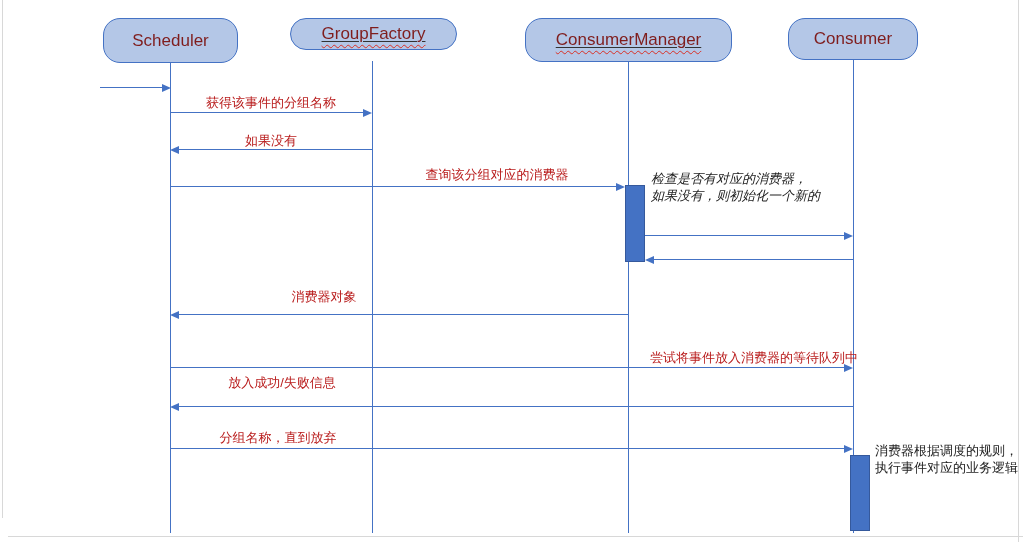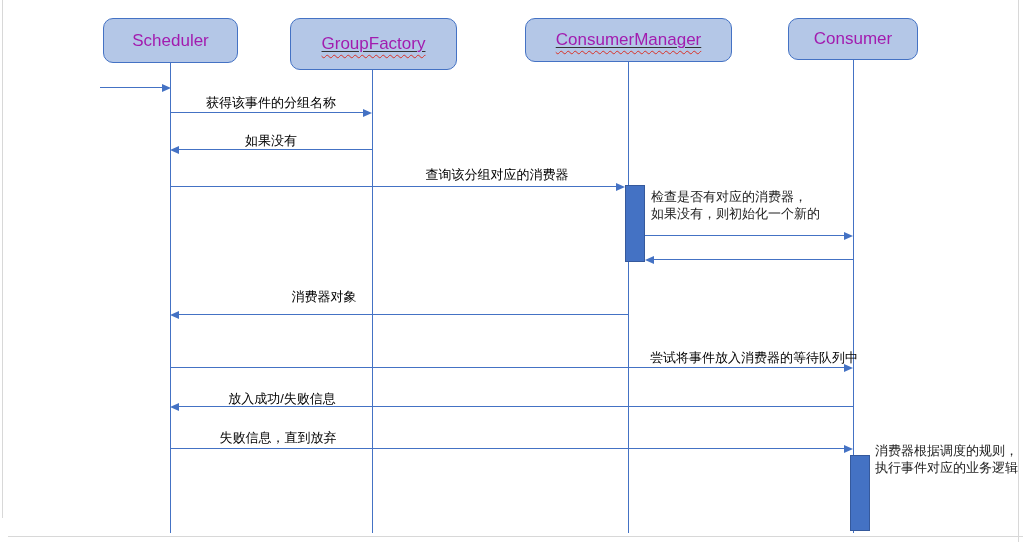--- a/index.html
+++ b/index.html
@@ -9,23 +9,23 @@
   }
   
   .edge{position:absolute;background:#d8d8d8;}
   .edge-left{left:2px;top:0;width:1px;height:518px;}
   .edge-right{left:1018px;top:0;width:1px;height:542px;}
   .edge-bottom{left:8px;top:536px;height:1px;width:1015px;}
 
   
   .actor{
     position:absolute;box-sizing:border-box;
-    background:#b4c7e7;border:1.5px solid #4472c4;border-radius:10px;
+    background:#b4c7e7;border:1.5px solid #4472c4;border-radius:17px;
     display:flex;align-items:center;justify-content:center;
-    font-size:17px;color:#a21caf;
+    font-size:17px;color:#7f1d1d;
   }
   .u-wavy{text-decoration-line:underline;text-decoration-style:wavy;text-decoration-color:#d93025;text-decoration-thickness:1px;text-underline-offset:5px;}
   .u-solid{text-decoration-line:underline;text-decoration-style:solid;text-decoration-color:#333;text-decoration-thickness:1px;text-underline-offset:2px;}
 
   
   .lifeline{position:absolute;width:1.4px;background:#4472c4;}
 
   
   .startnode{
     position:absolute;left:10px;top:66px;width:90px;height:43px;box-sizing:border-box;
@@ -34,21 +34,21 @@
   }
 
   
   .mline{position:absolute;height:1.4px;background:#4472c4;}
   .ah{position:absolute;width:0;height:0;}
   .ah-right{border-top:4.5px solid transparent;border-bottom:4.5px solid transparent;border-left:9px solid #4472c4;}
   .ah-left{border-top:4.5px solid transparent;border-bottom:4.5px solid transparent;border-right:9px solid #4472c4;}
 
   .mlabel{
     position:absolute;transform:translateX(-50%);
-    font-size:13px;color:#000000;white-space:nowrap;
+    font-size:13px;color:#b91c1c;white-space:nowrap;
   }
 
   
   .activation{position:absolute;width:20px;background:#4472c4;border:1px solid #35599c;box-sizing:border-box;}
 
   
   .note{position:absolute;font-size:13px;line-height:17px;color:#222;white-space:pre;}
 </style>
 </head>
 <body>
@@ -60,21 +60,21 @@
   <div class="edge edge-bottom"></div>
 
   <div class="lifeline" style="left:170px;top:62px;height:471px;"></div>
   <div class="lifeline" style="left:372px;top:61px;height:472px;"></div>
   <div class="lifeline" style="left:628px;top:61px;height:472px;"></div>
   <div class="lifeline" style="left:853px;top:59px;height:474px;"></div>
 
   <div class="actor" style="left:103px;top:18px;width:135px;height:45px;">
     <span>Scheduler</span>
   </div>
-  <div class="actor" style="left:290px;top:18px;width:167px;height:52px;">
+  <div class="actor" style="left:290px;top:18px;width:167px;height:32px;">
     <span class="u-wavy"><span class="u-solid">GroupFactory</span></span>
   </div>
   <div class="actor" style="left:525px;top:18px;width:207px;height:44px;">
     <span class="u-wavy"><span class="u-solid">ConsumerManager</span></span>
   </div>
   <div class="actor" style="left:788px;top:18px;width:130px;height:42px;">
     <span>Consumer</span>
   </div>
 
   <div class="mline" style="left:100px;top:87px;width:63px;"></div>
@@ -87,42 +87,42 @@
   <div class="mlabel" style="left:271px;top:132px;">如果没有</div>
   <div class="mline" style="left:179px;top:149px;width:193px;"></div>
   <div class="ah ah-left" style="left:170px;top:145.5px;"></div>
 
   <div class="mlabel" style="left:497px;top:166px;font-family:Liberation Mono, monospace;">查询该分组对应的消费器</div>
   <div class="mline" style="left:170px;top:186px;width:447px;"></div>
   <div class="ah ah-right" style="left:616px;top:182.5px;"></div>
 
   <div class="activation" style="left:625px;top:185px;height:77px;"></div>
 
-  <div class="note" style="left:651px;top:188px;">检查是否有对应的消费器，
+  <div class="note" style="left:651px;top:170px;font-style:italic;">检查是否有对应的消费器，
 如果没有，则初始化一个新的</div>
 
   <div class="mline" style="left:645px;top:235px;width:200px;"></div>
   <div class="ah ah-right" style="left:844px;top:231.5px;"></div>
 
   <div class="mline" style="left:654px;top:259px;width:199px;"></div>
   <div class="ah ah-left" style="left:645px;top:255.5px;"></div>
 
   <div class="mlabel" style="left:288px;top:288px;margin-left:36px;">消费器对象</div>
   <div class="mline" style="left:179px;top:314px;width:449px;"></div>
   <div class="ah ah-left" style="left:170px;top:310.5px;"></div>
 
   <div class="mlabel" style="left:738px;top:349px;margin-left:16px;">尝试将事件放入消费器的等待队列中</div>
   <div class="mline" style="left:170px;top:367px;width:674px;"></div>
   <div class="ah ah-right" style="left:844px;top:363.5px;"></div>
 
-  <div class="mlabel" style="left:282px;top:390px;text-align:right;">放入成功/失败信息</div>
+  <div class="mlabel" style="left:282px;top:374px;text-align:right;">放入成功/失败信息</div>
   <div class="mline" style="left:179px;top:406px;width:674px;"></div>
   <div class="ah ah-left" style="left:170px;top:402.5px;"></div>
 
-  <div class="mlabel" style="left:278px;top:429px;">失败信息，直到放弃</div>
+  <div class="mlabel" style="left:278px;top:429px;">分组名称，直到放弃</div>
   <div class="mline" style="left:170px;top:448px;width:674px;"></div>
   <div class="ah ah-right" style="left:844px;top:444.5px;"></div>
 
   <div class="activation" style="left:850px;top:455px;height:76px;"></div>
 
   <div class="note" style="left:875px;top:442px;">消费器根据调度的规则，
 执行事件对应的业务逻辑</div>
 
 </div>
 

